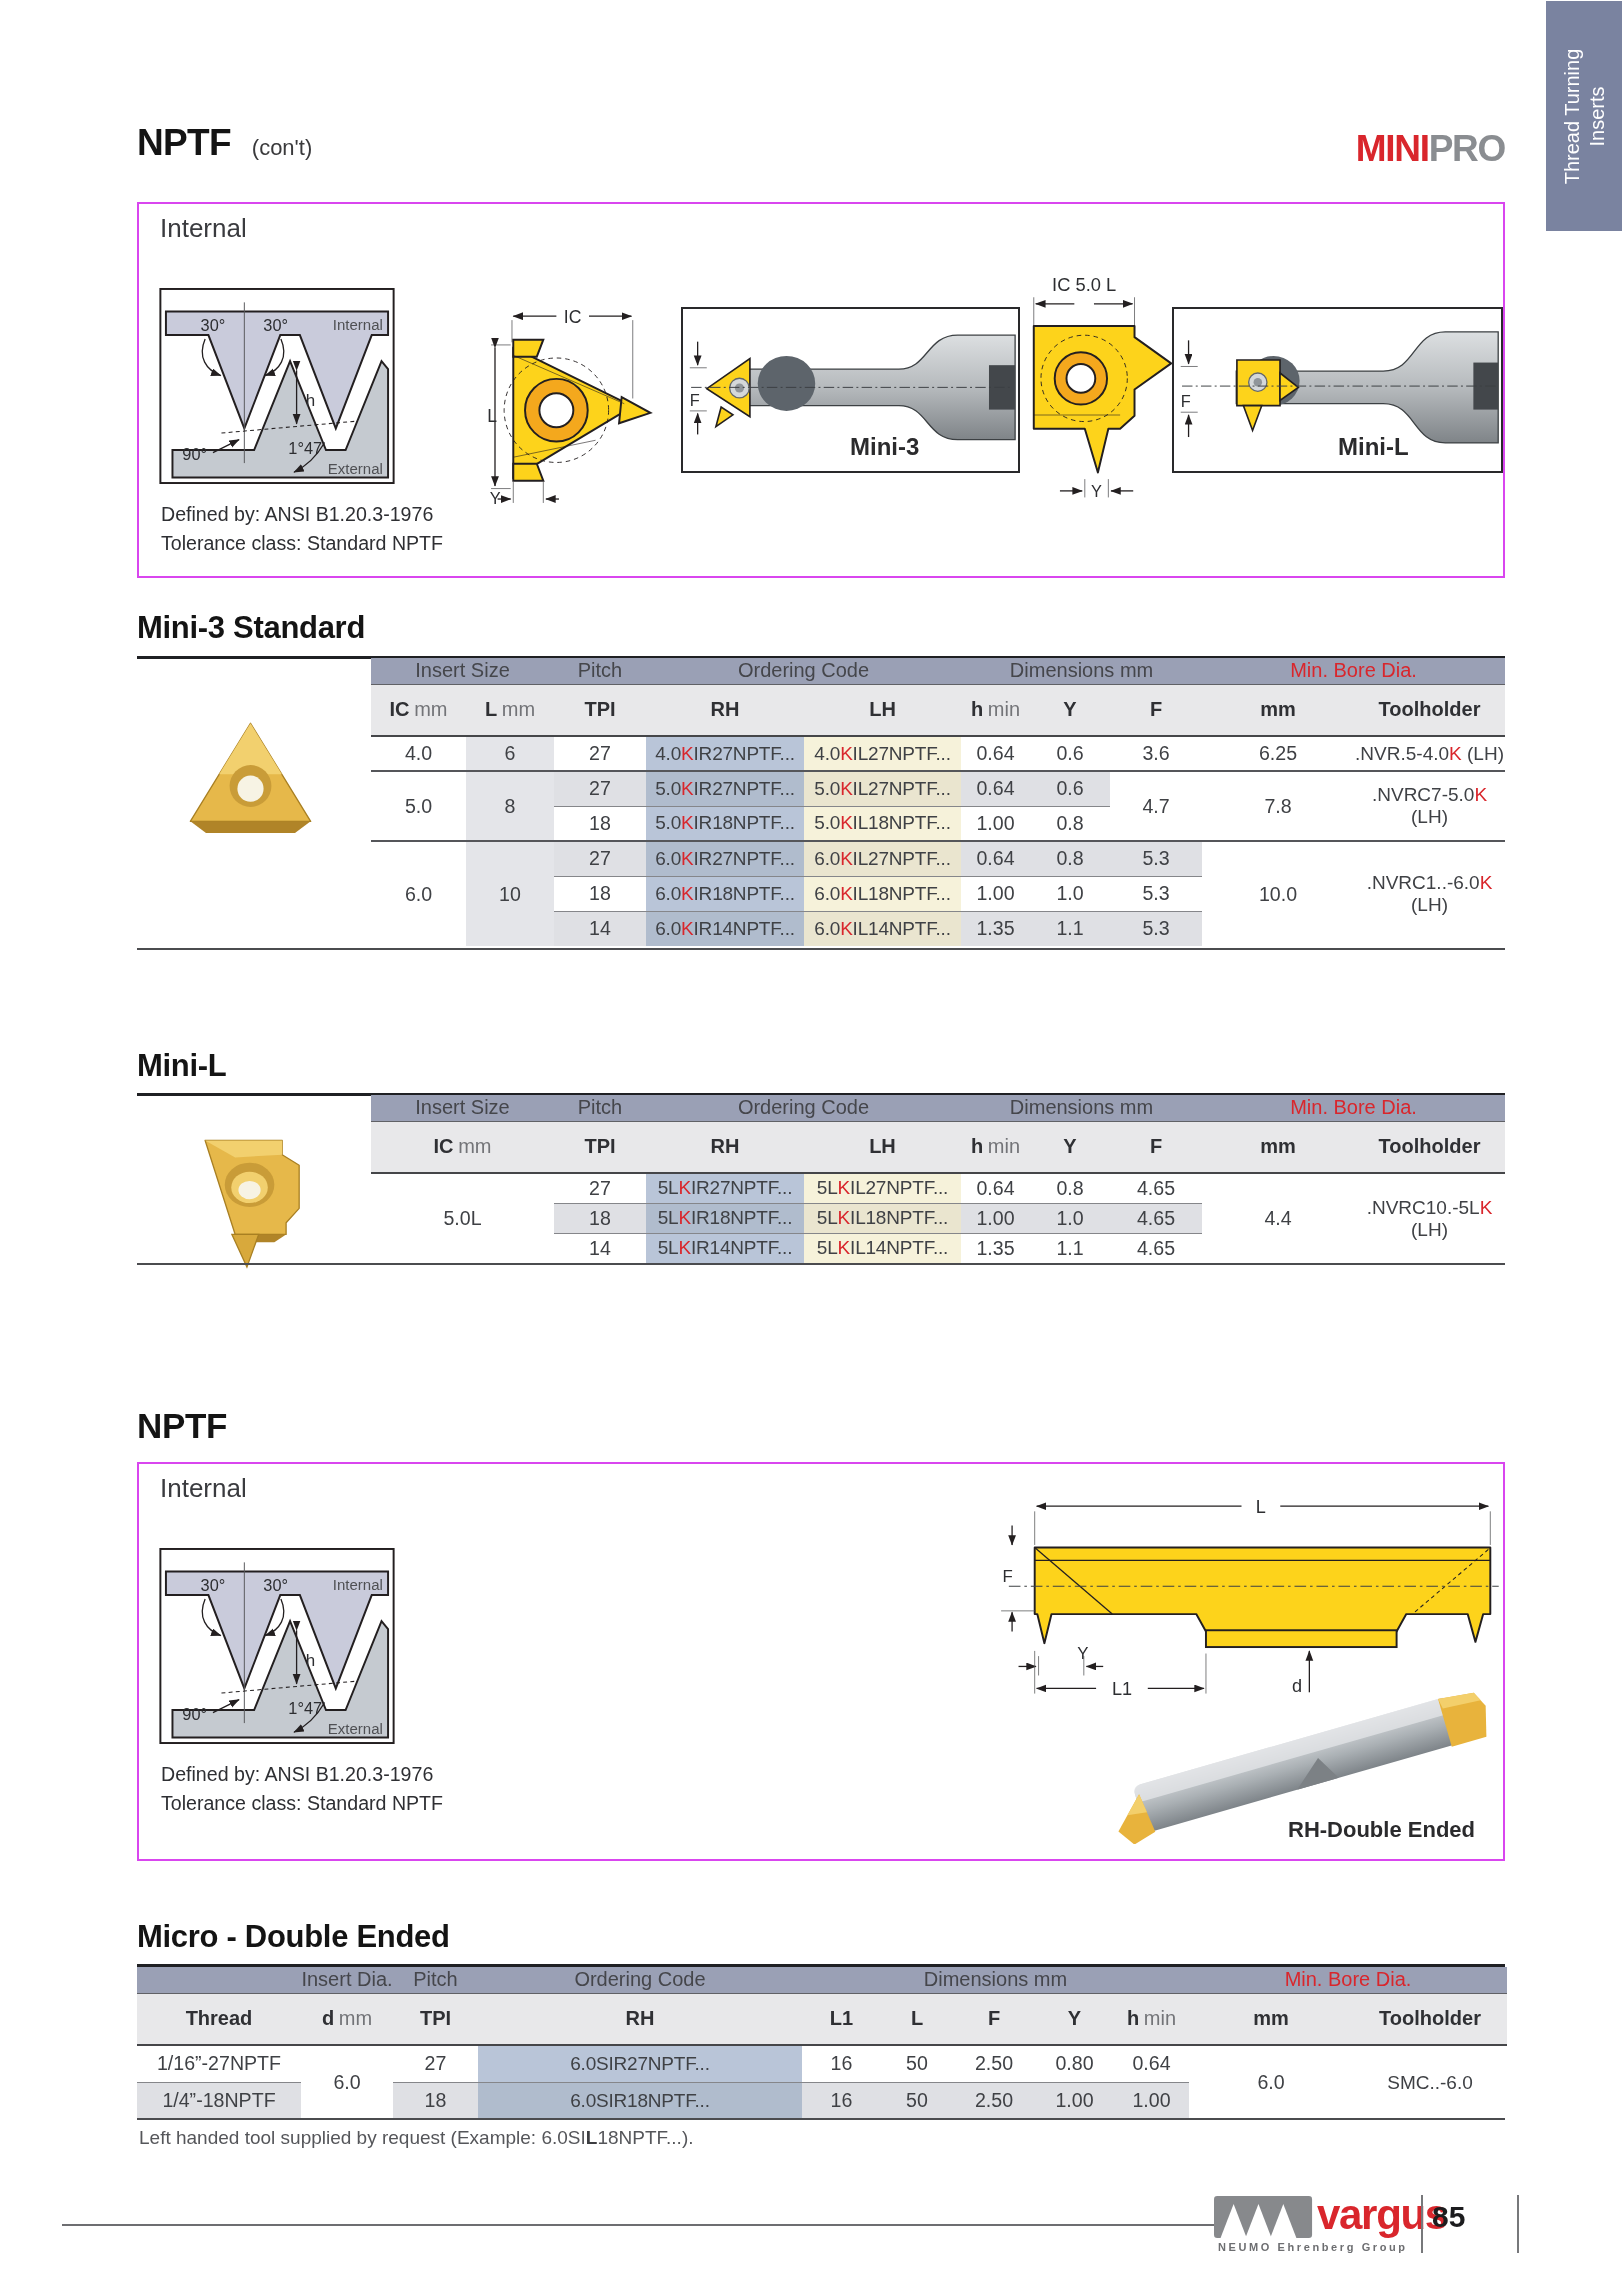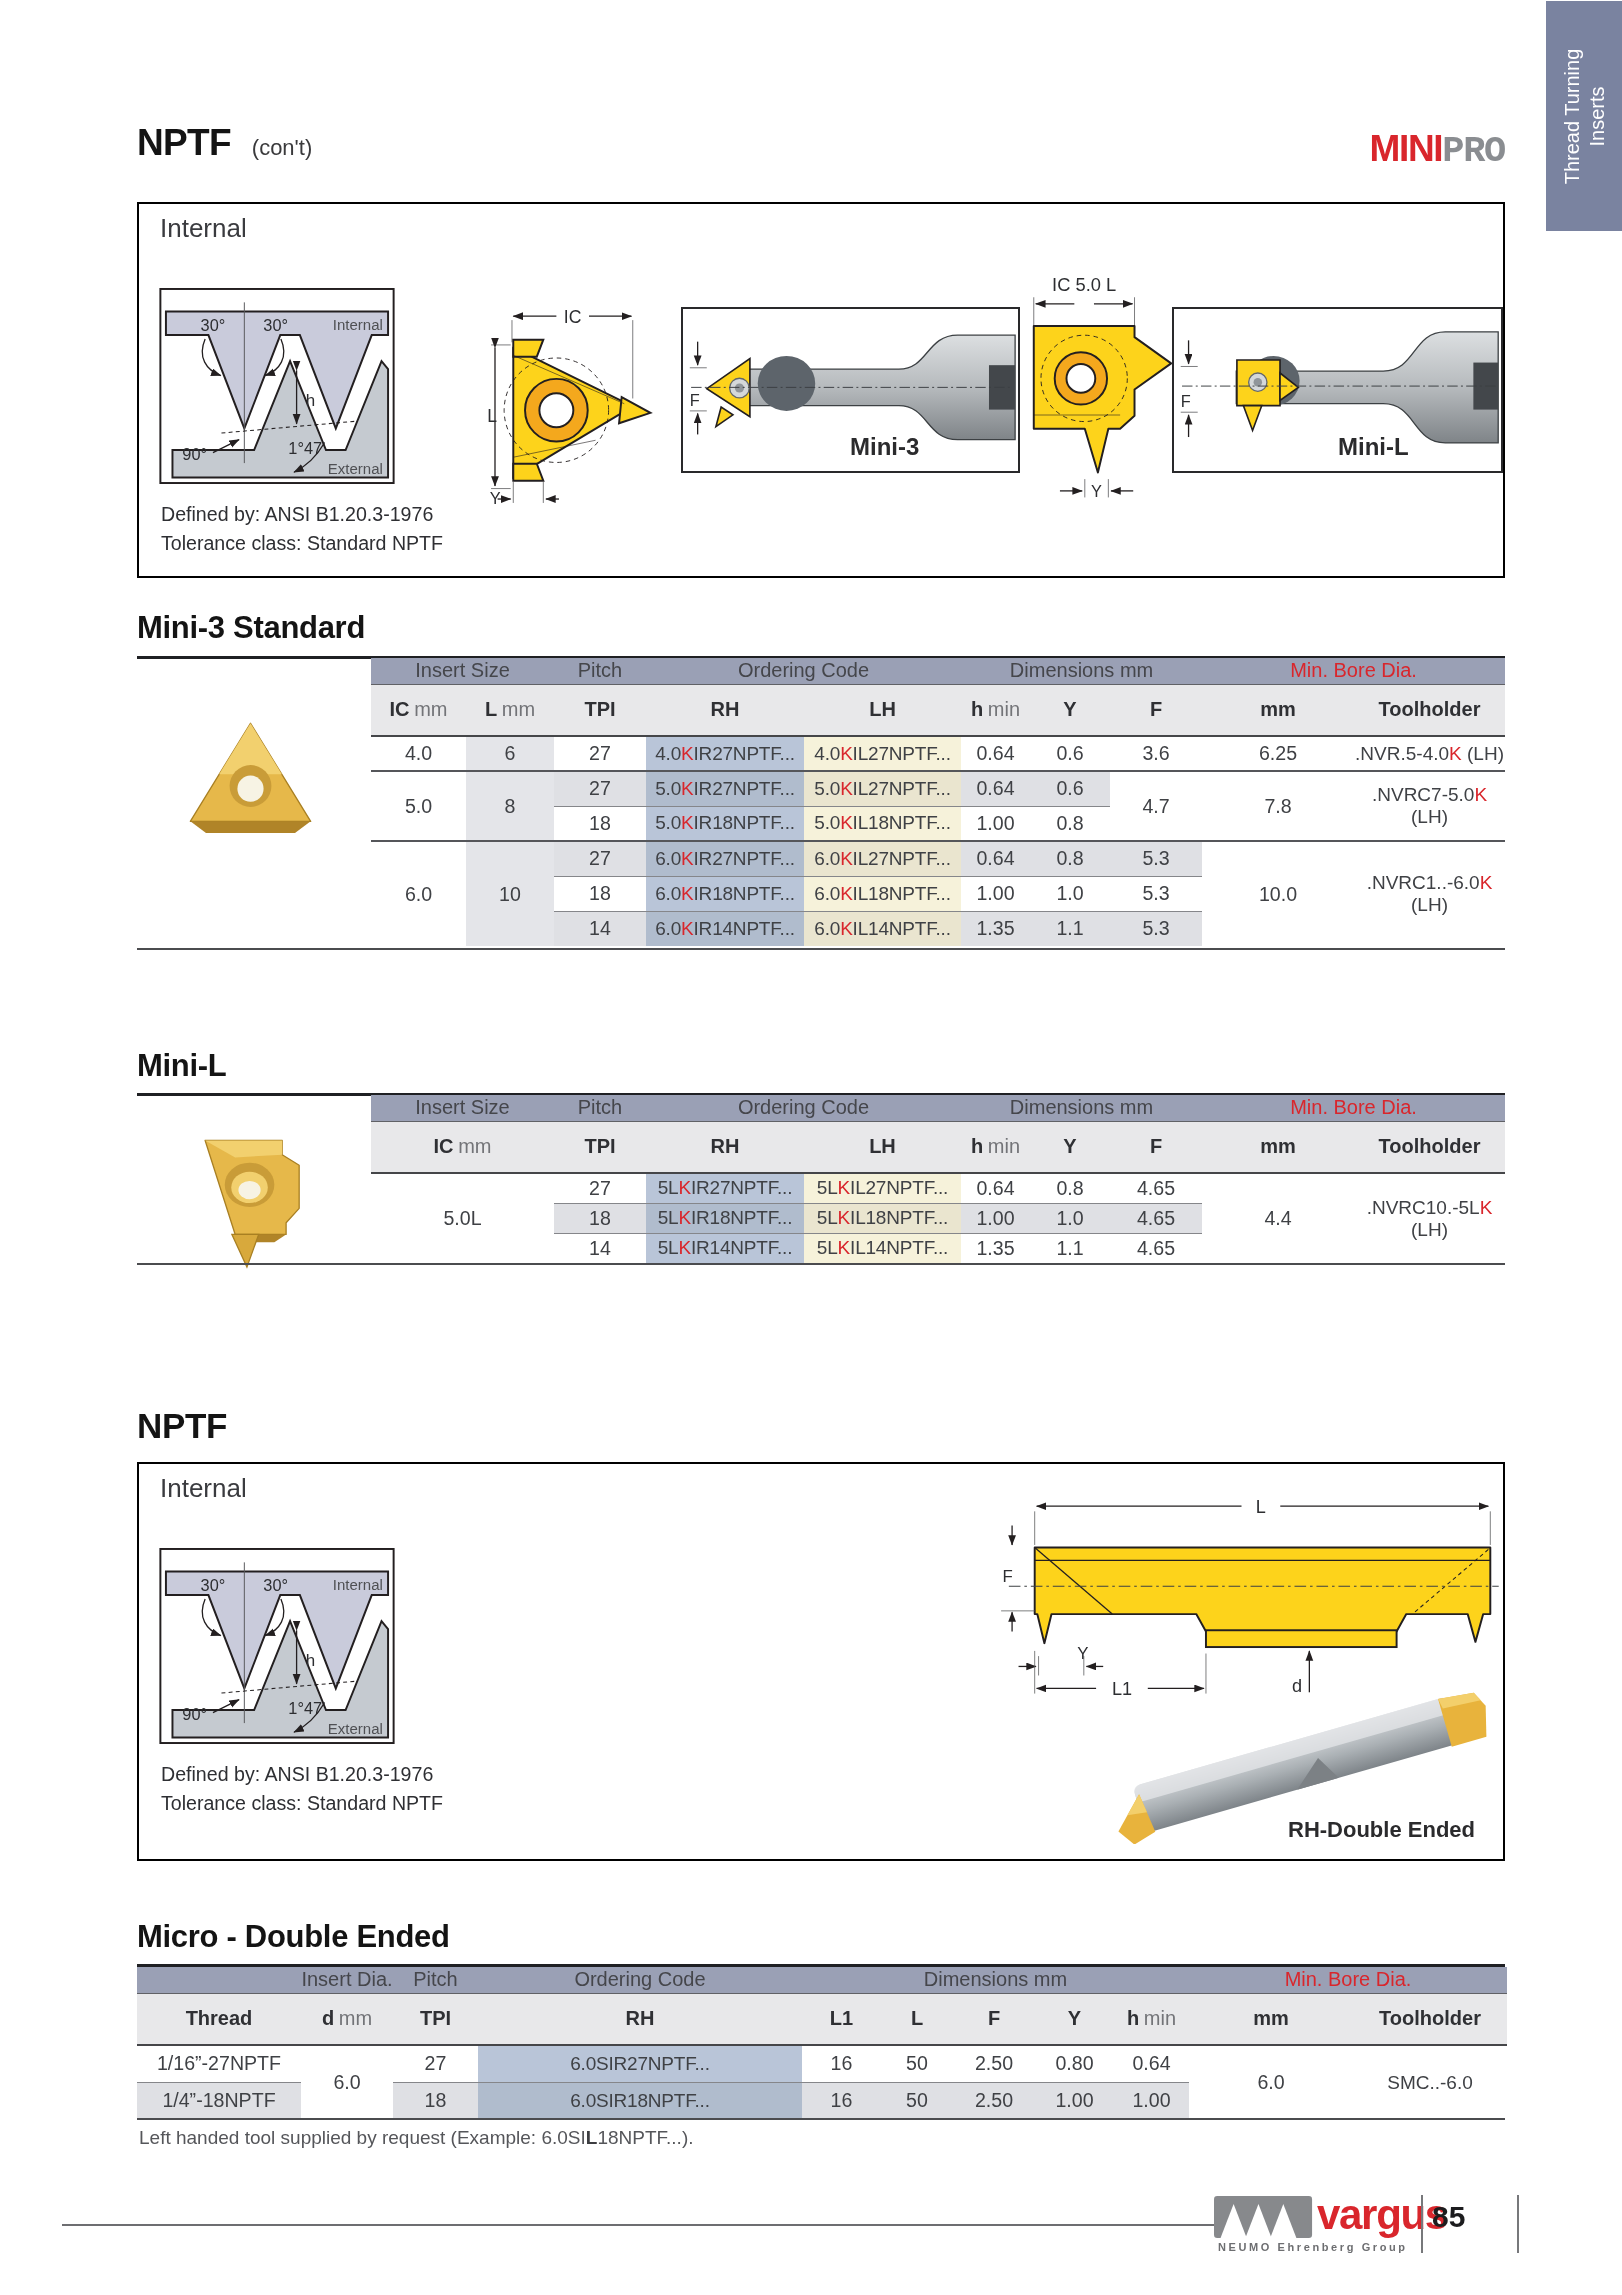--- a/index.html
+++ b/index.html
@@ -12,24 +12,24 @@
   .side-tab{position:absolute;right:0;top:1.3px;width:77px;height:230px;background:#7a83a0;}
   .side-tab .rot{position:absolute;left:-77px;top:77px;width:230px;height:77px;
     transform:rotate(-90deg);display:flex;align-items:center;justify-content:center;
     color:#fff;font-size:20px;line-height:25px;text-align:center;}
 
   
   .pg-title{position:absolute;left:137px;top:122px;font-size:37px;font-weight:900;color:#141414;letter-spacing:-0.7px;}
   .pg-title .suffix{font-size:22px;font-weight:400;color:#3a3a3c;letter-spacing:0;margin-left:21px;}
   .brand{position:absolute;top:128px;right:118px;font-size:37px;font-weight:900;letter-spacing:-1.3px;}
   .brand .mini{color:#d9262c;}
-  .brand .pro{color:#8a8d91;font-family:Liberation Mono, monospace;}
+  .brand .pro{color:#8a8d91;}
 
   
-  .box{position:absolute;left:137px;width:1364px;border:2px solid #000000;background:#fff;}
+  .box{position:absolute;left:137px;width:1364px;border:2px solid #d946ef;background:#fff;}
   .box1{top:202px;height:372px;}
   .box2{top:1462px;height:395px;}
   .box-label{position:absolute;left:21px;top:9.2px;font-size:26px;color:#3a3b3f;}
   .defined{position:absolute;left:22px;font-size:19.6px;color:#2e2f33;line-height:29px;}
   .frame{position:absolute;border:2px solid #29292b;background:#fff;}
   .frame-label{position:absolute;font-size:24px;font-weight:600;color:#2b2b2d;}
   .caption{position:absolute;font-size:22px;font-weight:700;color:#2b2b2d;}
 
   
   .h2{position:absolute;left:137px;font-size:31px;font-weight:900;color:#141414;letter-spacing:-0.3px;}

